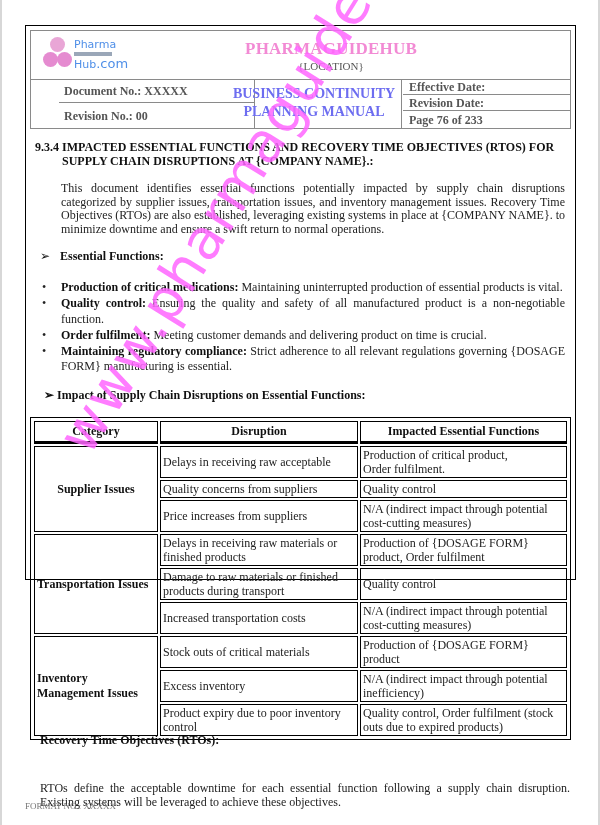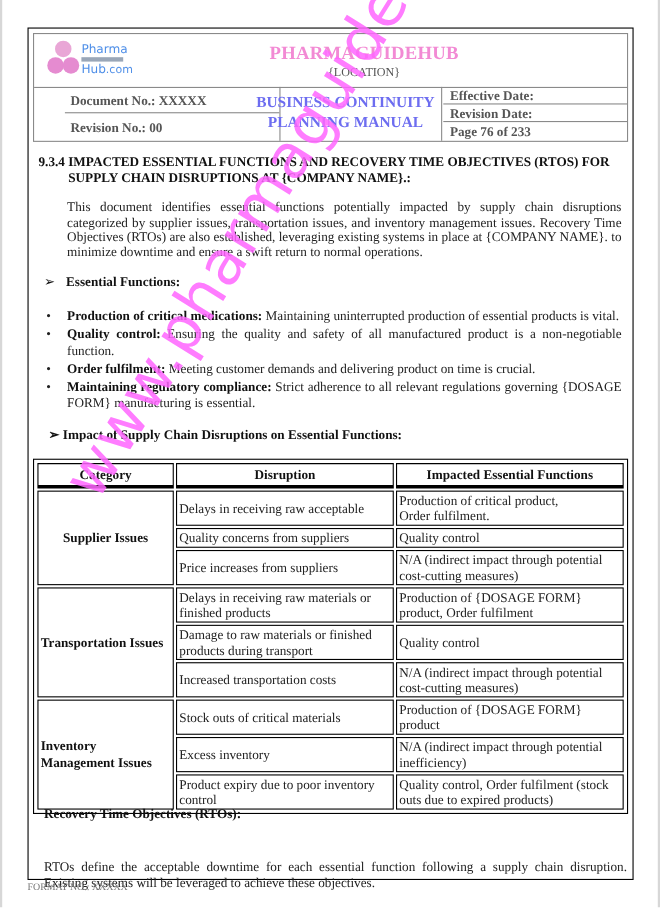--- a/index.html
+++ b/index.html
@@ -3,36 +3,36 @@
 <meta charset="utf-8">
 <style>
   html, body { margin: 0; padding: 0; }
   body {
     width: 600px; height: 825px; background: #ffffff; position: relative; overflow: hidden;
     font-family: "Liberation Serif", "DejaVu Serif", serif; color: #1a1a1a;
   }
   .side-edge-l { position:absolute; left:0; top:0; width:2px; height:825px; background:#d7d7d7; }
   .side-edge-r { position:absolute; right:0; top:0; width:2px; height:825px; background:#d7d7d7; }
   .page {
-    position: absolute; left: 25px; top: 25px; width: 551px; height: 775px;
+    position: absolute; left: 25px; top: 25px; width: 551px; height: 555px;
     border: 1px solid #000; box-sizing: border-box;
   }
   .header-box {
     position: absolute; left: 4px; top: 4px; width: 541px; height: 99px;
     border: 1px solid #8a8a8a; box-sizing: border-box;
   }
   .hdr-top { position:absolute; left:0; top:0; width:539px; height:48px; border-bottom:1px solid #8a8a8a; }
   .logo { position:absolute; left:10px; top:6px; width:80px; height:38px; }
   .logo .c1 { position:absolute; left:9px; top:0px; width:15px; height:15px; border-radius:50%; background:#e9a6d6; }
   .logo .c2 { position:absolute; left:2px; top:15px; width:15px; height:15px; border-radius:50%; background:#e58bd0; }
   .logo .c3 { position:absolute; left:16px; top:15px; width:15px; height:15px; border-radius:50%; background:#e58bd0; }
   .logo .t1 { position:absolute; left:33px; top:1px; font-family:"DejaVu Sans", sans-serif; font-size:11px; color:#4f8fe8; }
   .logo .bar { position:absolute; left:33px; top:15px; width:38px; height:4px; background:#9aa7b8; }
   .logo .t2 { position:absolute; left:33px; top:19px; font-family:"DejaVu Sans", sans-serif; font-size:11px; color:#4f8fe8; }
-  .logo .t2 small { font-size:10px; }
+  .logo .t2 small { font-size:13px; }
   .brand { position:absolute; left:150px; top:8px; width:300px; text-align:center; font-weight:bold; font-size:17px; color:#f28ad4; letter-spacing:0.2px; }
   .location { position:absolute; left:150px; top:29px; width:300px; text-align:center; font-size:11px; color:#555; }
   .hdr-row { position:absolute; top:48px; left:0; width:539px; height:49px; }
   .doc-col { position:absolute; left:0; top:0; width:195px; height:49px; border-right:1px solid #8a8a8a;margin-left:28px; }
   .doc-col .cell { position:absolute; left:0; width:195px; height:24px; line-height:24px; padding-left:5px; box-sizing:border-box; font-weight:bold; font-size:12px; color:#555; }
   .doc-col .r1 { top:0; border-bottom:1px solid #8a8a8a; }
   .doc-col .r2 { top:25px; }
   .title-col { position:absolute; left:196px; top:0; width:175px; height:49px; text-align:center; font-weight:bold; font-size:14px; color:#6d6df0; line-height:18px; padding-top:6px; box-sizing:border-box; border-right:1px solid #8a8a8a; }
   .date-col { position:absolute; left:372px; top:0; width:167px; height:49px; }
   .date-col .cell { position:absolute; left:0; width:167px; height:16px; line-height:16px; padding-left:6px; box-sizing:border-box; font-weight:bold; font-size:12px; color:#555; }

